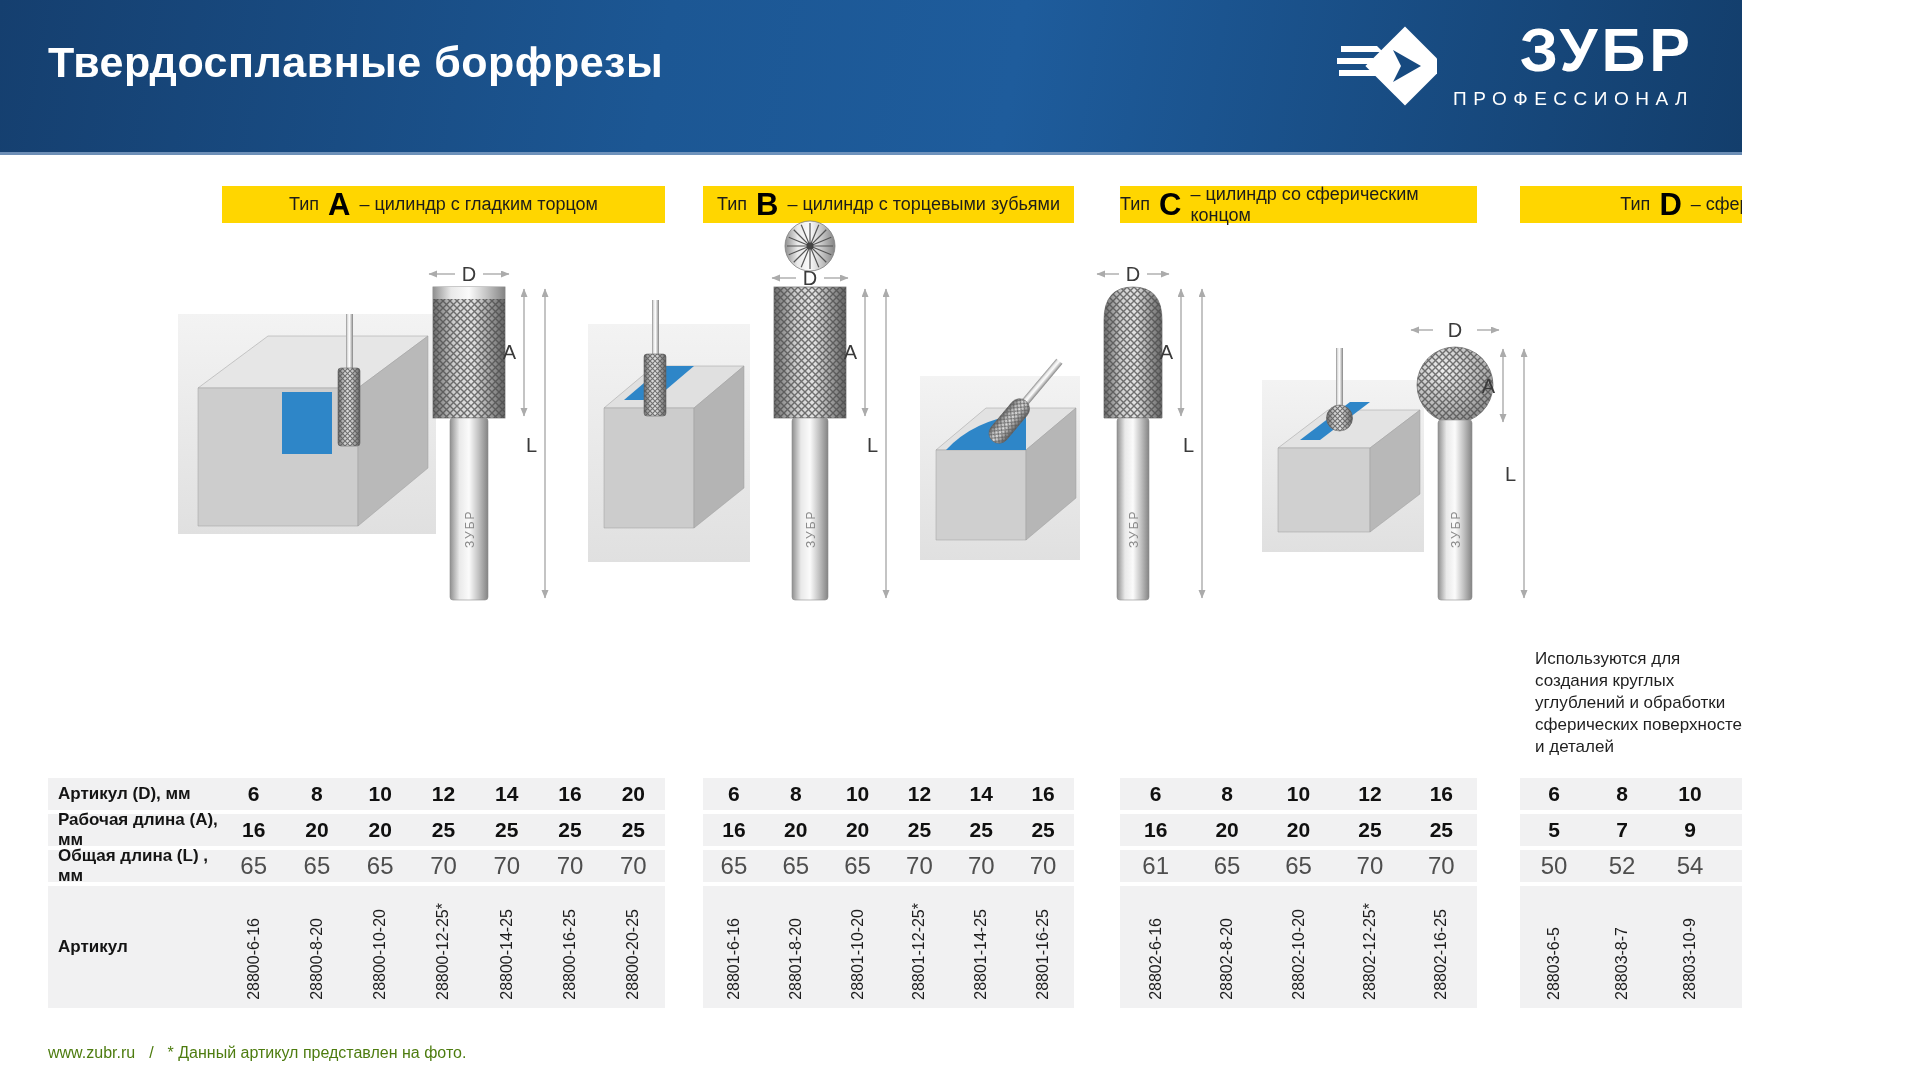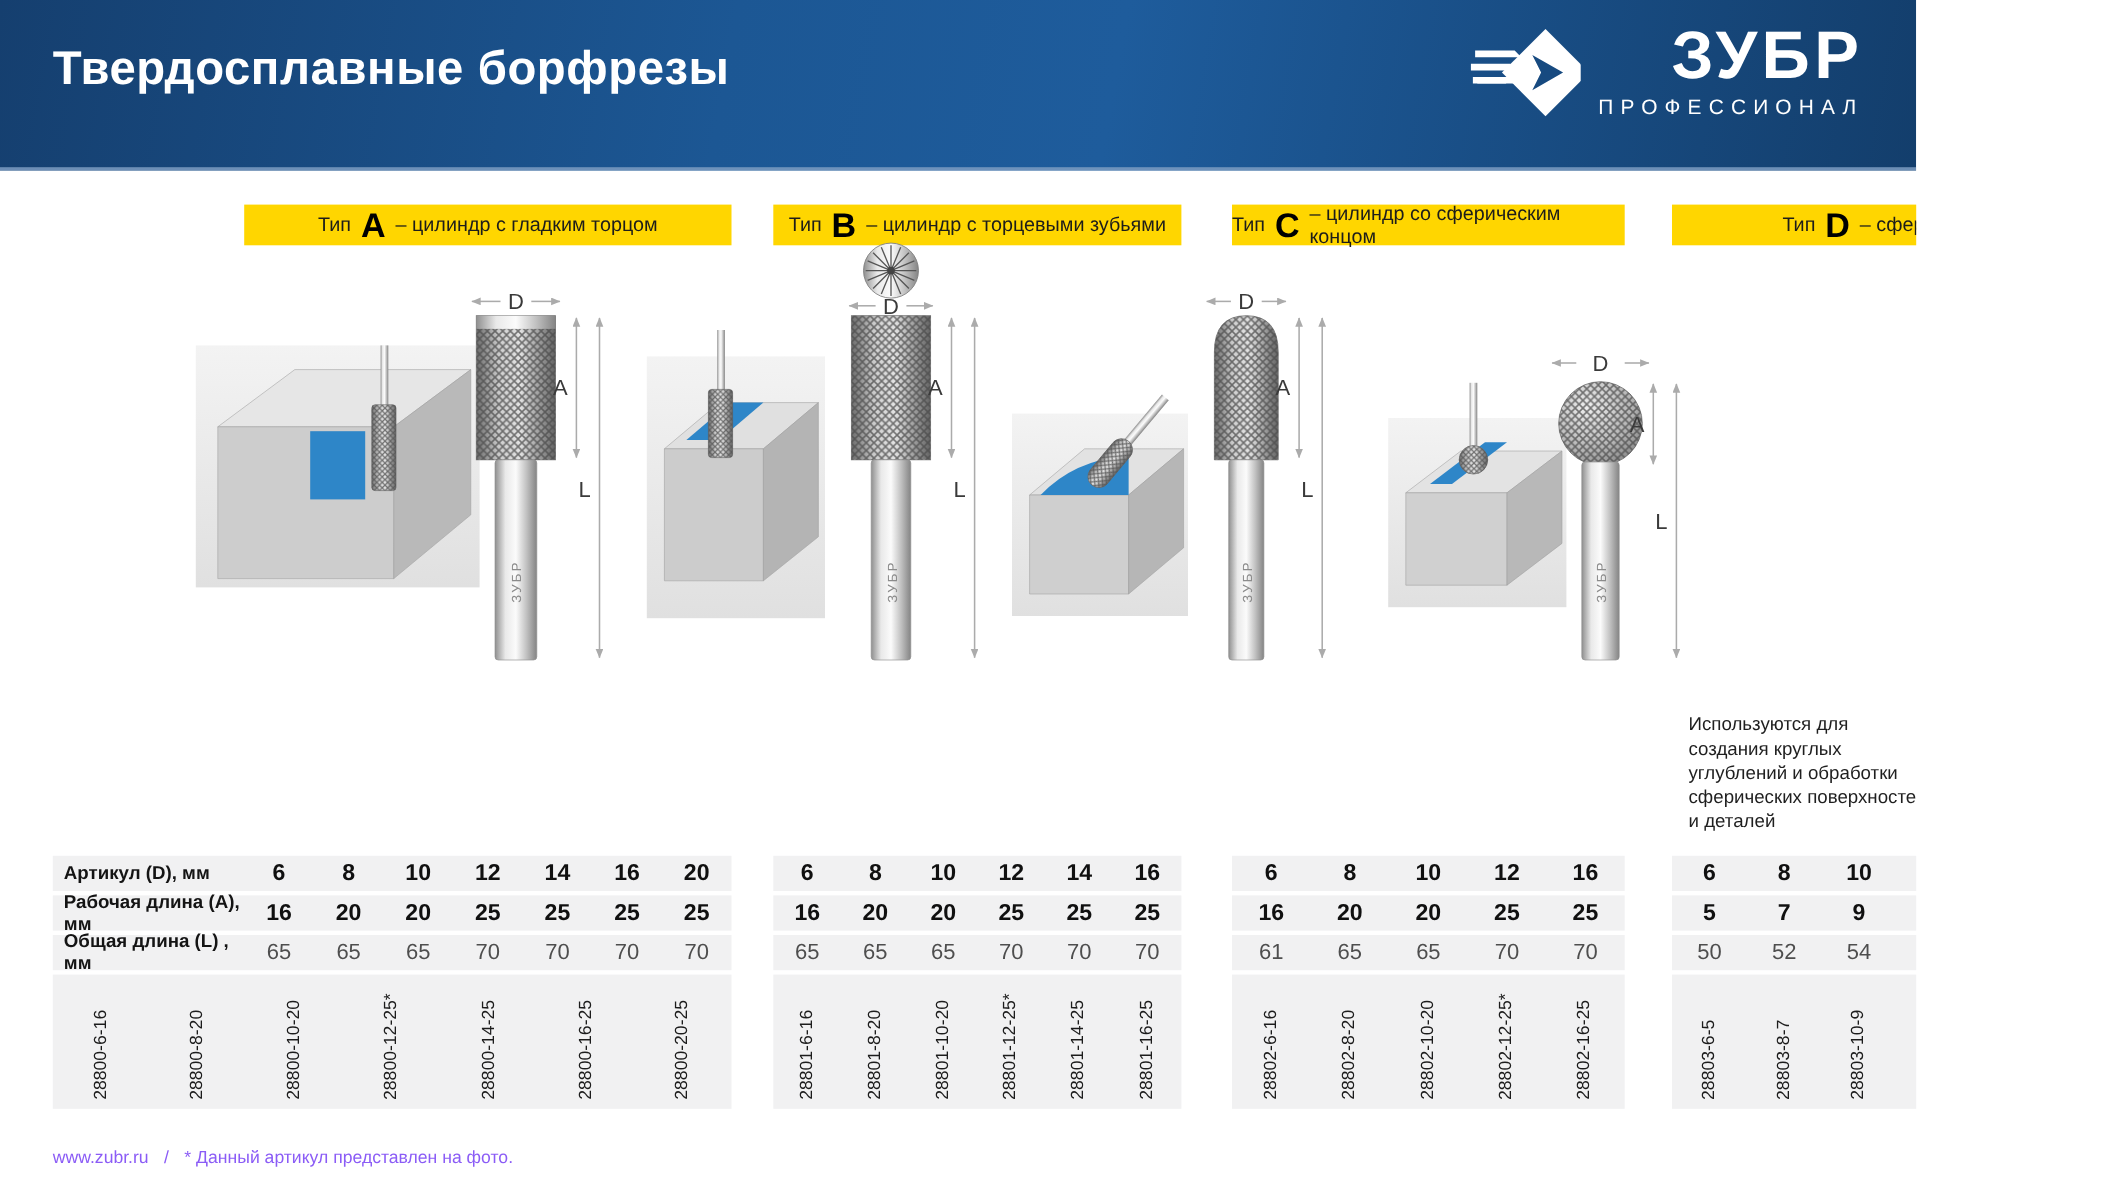--- a/index.html
+++ b/index.html
@@ -39,25 +39,25 @@
   #tblB{left:703px;width:371px;}
   #tblC{left:1120px;width:357px;}
   #tblD{left:1520px;width:340px;}
   .trow{height:32px;margin-bottom:4px;background:#f1f1f2;display:flex;}
   .trow.tall{height:122px;margin-bottom:0;}
   .rlabel{width:174px;box-sizing:border-box;display:flex;align-items:center;
           padding-left:10px;font-weight:700;font-size:17px;color:#141414;}
   .cell{flex:1;display:flex;align-items:center;justify-content:center;}
   .trow.tall .cell{align-items:flex-end;box-sizing:border-box;padding-bottom:8px;}
   .v1{font-weight:700;font-size:21px;color:#101010;}
-  .v3{font-size:20px;color:#4e4e4e;text-align:right;}
+  .v3{font-size:24px;color:#4e4e4e;text-align:right;}
   .art{writing-mode:vertical-rl;transform:rotate(180deg);font-size:16px;color:#1c1c1c;white-space:nowrap;}
 
   
-  .footer{position:absolute;left:48px;top:1044px;font-size:16px;color:#8b5cf6;display:flex;gap:14px;}
+  .footer{position:absolute;left:48px;top:1044px;font-size:16px;color:#4d7c0f;display:flex;gap:14px;}
 
   
   svg.fig{position:absolute;top:196px;height:440px;}
   #figA{left:170px;width:420px;}
   #figB{left:560px;width:420px;}
   #figC{left:910px;width:480px;}
   #figD{left:1250px;width:470px;}
   svg text{font-family:"Liberation Sans",sans-serif;}
   .dim{stroke:#ababab;stroke-width:1.4;fill:none;}
   .dimlab{font-size:20px;fill:#3a3a3a;}
@@ -319,20 +319,21 @@
       <div class="rlabel">Общая длина (L) , мм</div>
       <div class="cell v3">65</div>
       <div class="cell v3">65</div>
       <div class="cell v3">65</div>
       <div class="cell v3">70</div>
       <div class="cell v3">70</div>
       <div class="cell v3">70</div>
       <div class="cell v3">70</div>
     </div>
     <div class="trow tall">
+      <div class="rlabel">Артикул</div>
       <div class="cell">
           <span class="art">28800-6-16</span>
         </div>
       <div class="cell">
           <span class="art">28800-8-20</span>
         </div>
       <div class="cell">
           <span class="art">28800-10-20</span>
         </div>
       <div class="cell">

